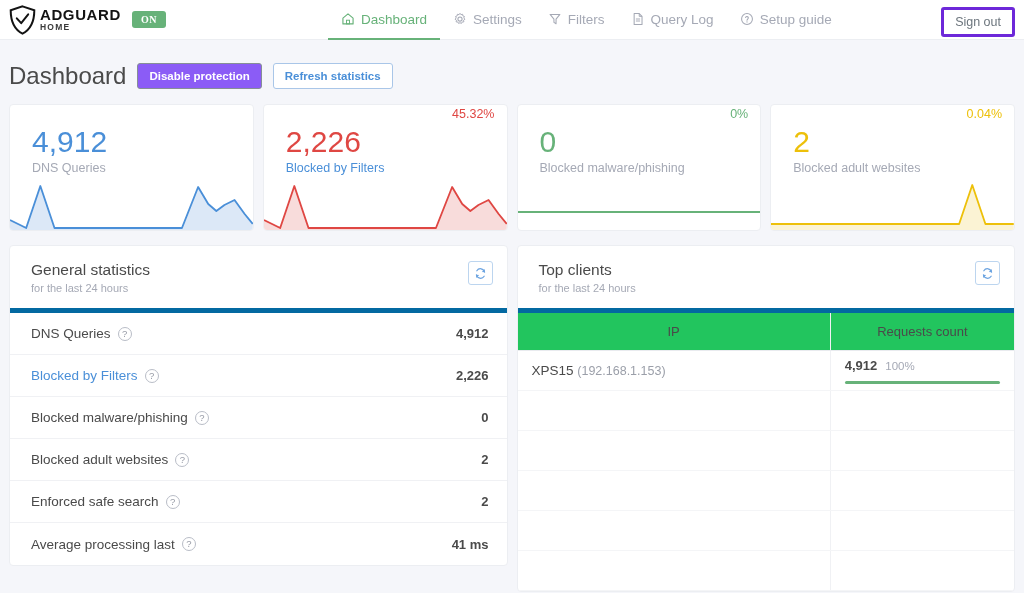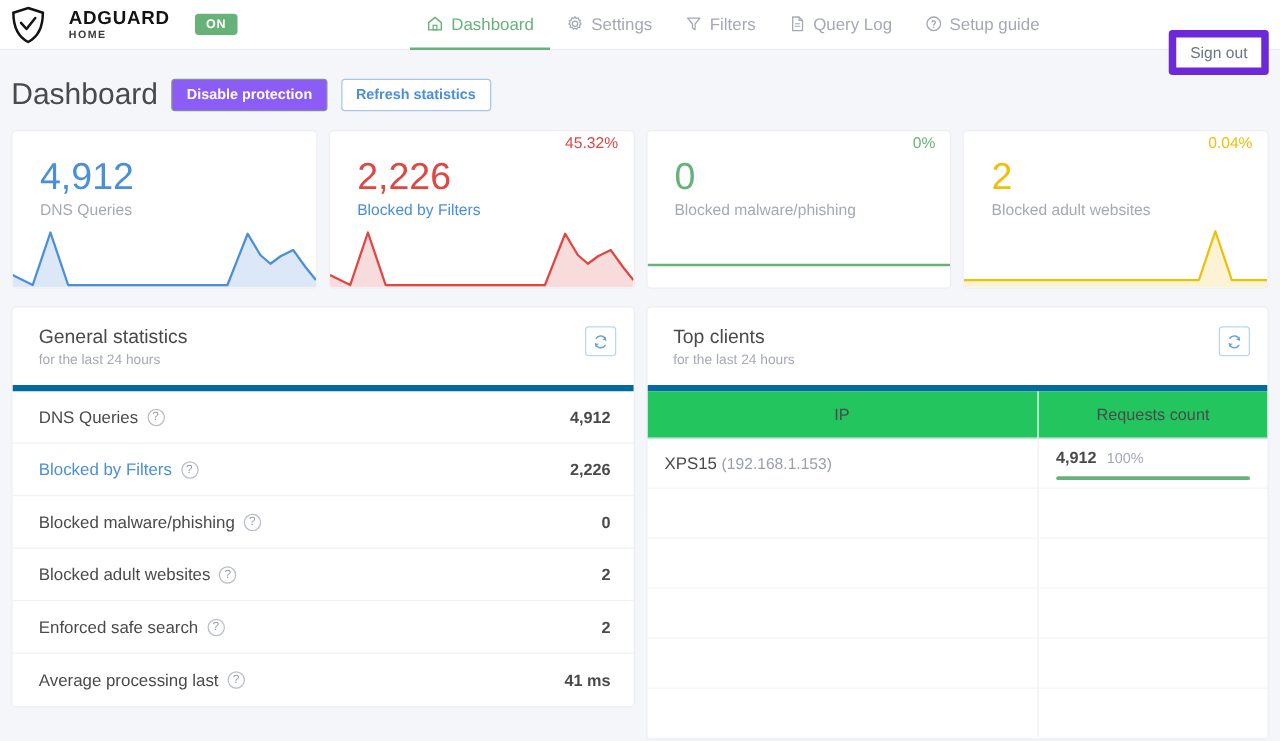--- a/index.html
+++ b/index.html
@@ -13,50 +13,50 @@
 
   
   .topbar {
     height: 40px; background: #ffffff;
     display: flex; align-items: center;
     border-bottom: 1px solid #eceef2;
     position: relative;
   }
   .brand { display: flex; align-items: center; padding-left: 9px; }
   .brand-shield { width: 27px; height: 30px; flex: 0 0 27px; }
-  .brand-text { margin-left: 19px; line-height: 1; }
+  .brand-text { margin-left: 4px; line-height: 1; }
   .brand-name {
     font-size: 15px; font-weight: bold; color: #131313;
     letter-spacing: 0.6px; display: block;
   }
   .brand-sub {
     font-size: 8.5px; font-weight: bold; color: #3b3b3b;
     letter-spacing: 1.2px; display: block; margin-top: 1px;
   }
   .on-badge {
-    margin-left: 20px; background: #67b279; color: #ffffff;
+    margin-left: 11px; background: #67b279; color: #ffffff;
     font-size: 10px; font-weight: bold; letter-spacing: 0.5px;
-    padding: 3px 9px; border-radius: 3px;
+    padding: 3px 9px; border-radius: 3px; font-family: Liberation Serif, serif;
   }
   .nav {
     position: absolute; left: 328px; top: 0; height: 40px;
     display: flex; align-items: stretch;
   }
   .nav-item {
     display: flex; align-items: center; gap: 6px;
     padding: 0 13px; font-size: 13.5px; color: #a5a9b5;
     text-decoration: none; border-bottom: 2px solid transparent;
     cursor: pointer;
   }
   .nav-item.active { color: #67b279; border-bottom-color: #67b279; }
   .nav-ico { width: 14px; height: 14px; display: block; }
   .signout {
-    position: absolute; right: 9px; top: 24px;
+    position: absolute; right: 9px; top: 7px;
     font-size: 12.5px; color: #6c757d; background: #fff;
-    border: 6px solid #6d28d9; border-radius: 3px;
+    border: 3px solid #6d28d9; border-radius: 3px;
     padding: 5px 11px; cursor: pointer;
     font-family: "Liberation Sans", sans-serif;
   }
 
   
   .pagehead {
     display: flex; align-items: center; gap: 11px;
     padding: 22px 0 0 9px;
   }
   .pagetitle { font-size: 24px; color: #4a4a4a; font-weight: normal; }

